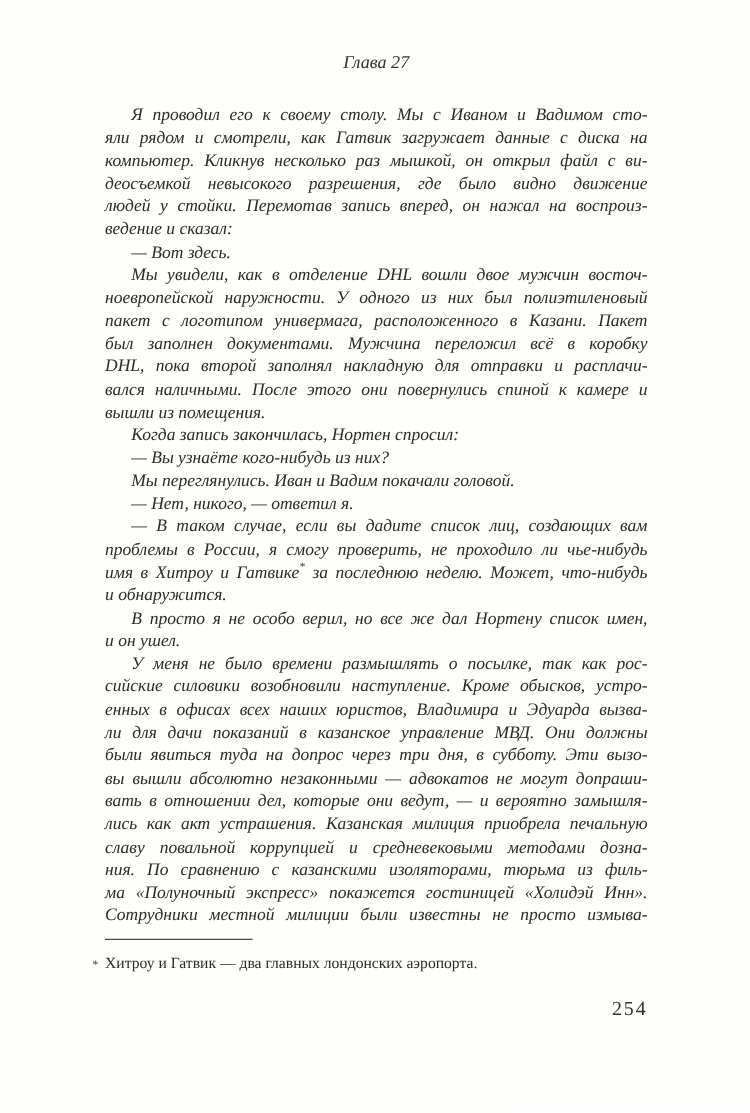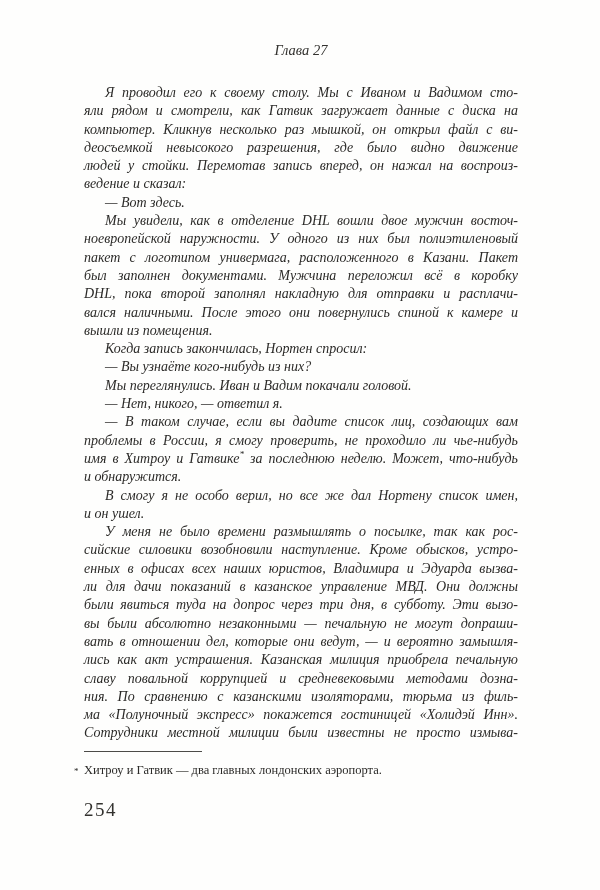--- a/index.html
+++ b/index.html
@@ -74,22 +74,22 @@
     position: absolute;
     left: -10px;
     top: 1px;
     font-size: 9px;
   }
   .page-number {
     position: absolute;
     top: 799px;
     left: 84px;
     width: 434px;
-    text-align: left;
-    font-size: 19px;
+    text-align: right;
+    font-size: 16px;
     letter-spacing: 1.5px;
     color: #33322f;
   }
 </style>
 </head>
 <body>
 
 <div class="book-page">
 
   <div class="chapter-header">Глава 27</div>
@@ -127,30 +127,30 @@
       <div class="paragraph">
         <div class="line first last">— Нет, никого, — ответил я.</div>
       </div>
       <div class="paragraph">
         <div class="line first">— В таком случае, если вы дадите список лиц, создающих вам</div>
         <div class="line">проблемы в России, я смогу проверить, не проходило ли чье-нибудь</div>
         <div class="line">имя в Хитроу и Гатвике<sup class="fnref">*</sup> за последнюю неделю. Может, что-нибудь</div>
         <div class="line last">и обнаружится.</div>
       </div>
       <div class="paragraph">
-        <div class="line first">В смогу я не особо верил, но все же дал Нортену список имен,</div>
+        <div class="line first">В просто я не особо верил, но все же дал Нортену список имен,</div>
         <div class="line last">и он ушел.</div>
       </div>
       <div class="paragraph">
         <div class="line first">У меня не было времени размышлять о посылке, так как рос-</div>
         <div class="line">сийские силовики возобновили наступление. Кроме обысков, устро-</div>
         <div class="line">енных в офисах всех наших юристов, Владимира и Эдуарда вызва-</div>
         <div class="line">ли для дачи показаний в казанское управление МВД. Они должны</div>
         <div class="line">были явиться туда на допрос через три дня, в субботу. Эти вызо-</div>
-        <div class="line">вы были абсолютно незаконными — печальную не могут допраши-</div>
+        <div class="line">вы вышли абсолютно незаконными — адвокатов не могут допраши-</div>
         <div class="line">вать в отношении дел, которые они ведут, — и вероятно замышля-</div>
         <div class="line">лись как акт устрашения. Казанская милиция приобрела печальную</div>
         <div class="line">славу повальной коррупцией и средневековыми методами дозна-</div>
         <div class="line">ния. По сравнению с казанскими изоляторами, тюрьма из филь-</div>
         <div class="line">ма «Полуночный экспресс» покажется гостиницей «Холидэй Инн».</div>
         <div class="line">Сотрудники местной милиции были известны не просто измыва-</div>
       </div>
     </div>
 
   <div class="footnote-rule"></div>

